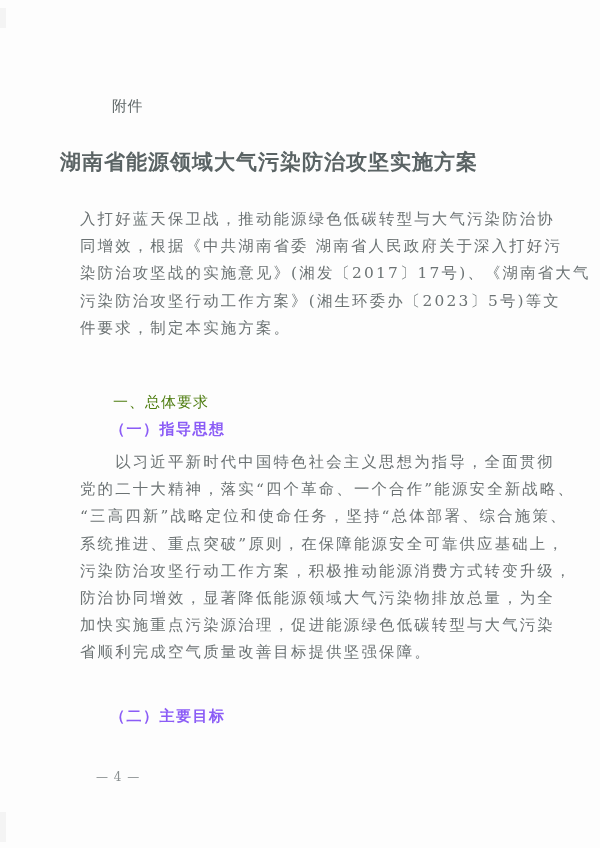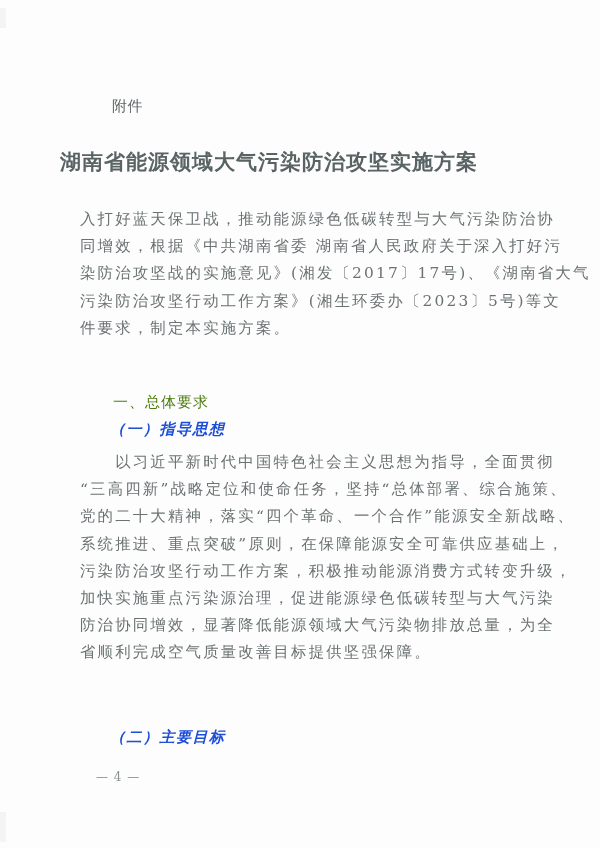--- a/index.html
+++ b/index.html
@@ -68,26 +68,25 @@
     font-size: 15px;
     color: #4d7c0f;
     letter-spacing: 1px;
   }
   .heading-2 {
     position: absolute;
     left: 110px;
     font-family: "DejaVu Sans", "Liberation Sans", sans-serif;
     font-weight: bold;
     font-size: 15px;
-    color: #1d4ed8;
+    color: #8b5cf6;
     letter-spacing: 1.5px;
-    font-style: italic;
   }
   .heading-guide { top: 420px; }
-  .heading-goals { top: 728px; }
+  .heading-goals { top: 707px; }
   .para-guide { top: 449px; }
   .para-goals { top: 735px; }
   .page-number {
     position: absolute;
     left: 96px;
     top: 770px;
     font-size: 12px;
     color: #8a9091;
     letter-spacing: 1px;
   }
@@ -117,26 +116,26 @@
     <span class="line">污染防治攻坚行动工作方案》(湘生环委办〔2023〕5号)等文</span>
     <span class="line">件要求，制定本实施方案。</span>
   </div>
 
   <div class="heading-1">一、总体要求</div>
 
   <div class="heading-2 heading-guide">（一）指导思想</div>
 
   <div class="body-text para-guide">
     <span class="line">　　以习近平新时代中国特色社会主义思想为指导，全面贯彻</span>
+    <span class="line">党的二十大精神，落实“四个革命、一个合作”能源安全新战略、</span>
     <span class="line">“三高四新”战略定位和使命任务，坚持“总体部署、综合施策、</span>
-    <span class="line">党的二十大精神，落实“四个革命、一个合作”能源安全新战略、</span>
     <span class="line">系统推进、重点突破”原则，在保障能源安全可靠供应基础上，</span>
     <span class="line">污染防治攻坚行动工作方案，积极推动能源消费方式转变升级，</span>
+    <span class="line">防治协同增效，显著降低能源领域大气污染物排放总量，为全</span>
     <span class="line">加快实施重点污染源治理，促进能源绿色低碳转型与大气污染</span>
-    <span class="line">防治协同增效，显著降低能源领域大气污染物排放总量，为全</span>
     <span class="line">省顺利完成空气质量改善目标提供坚强保障。</span>
   </div>
 
   <div class="heading-2 heading-goals">（二）主要目标</div>
 
 
   <div class="page-number">— 4 —</div>
 
 </div>
 

